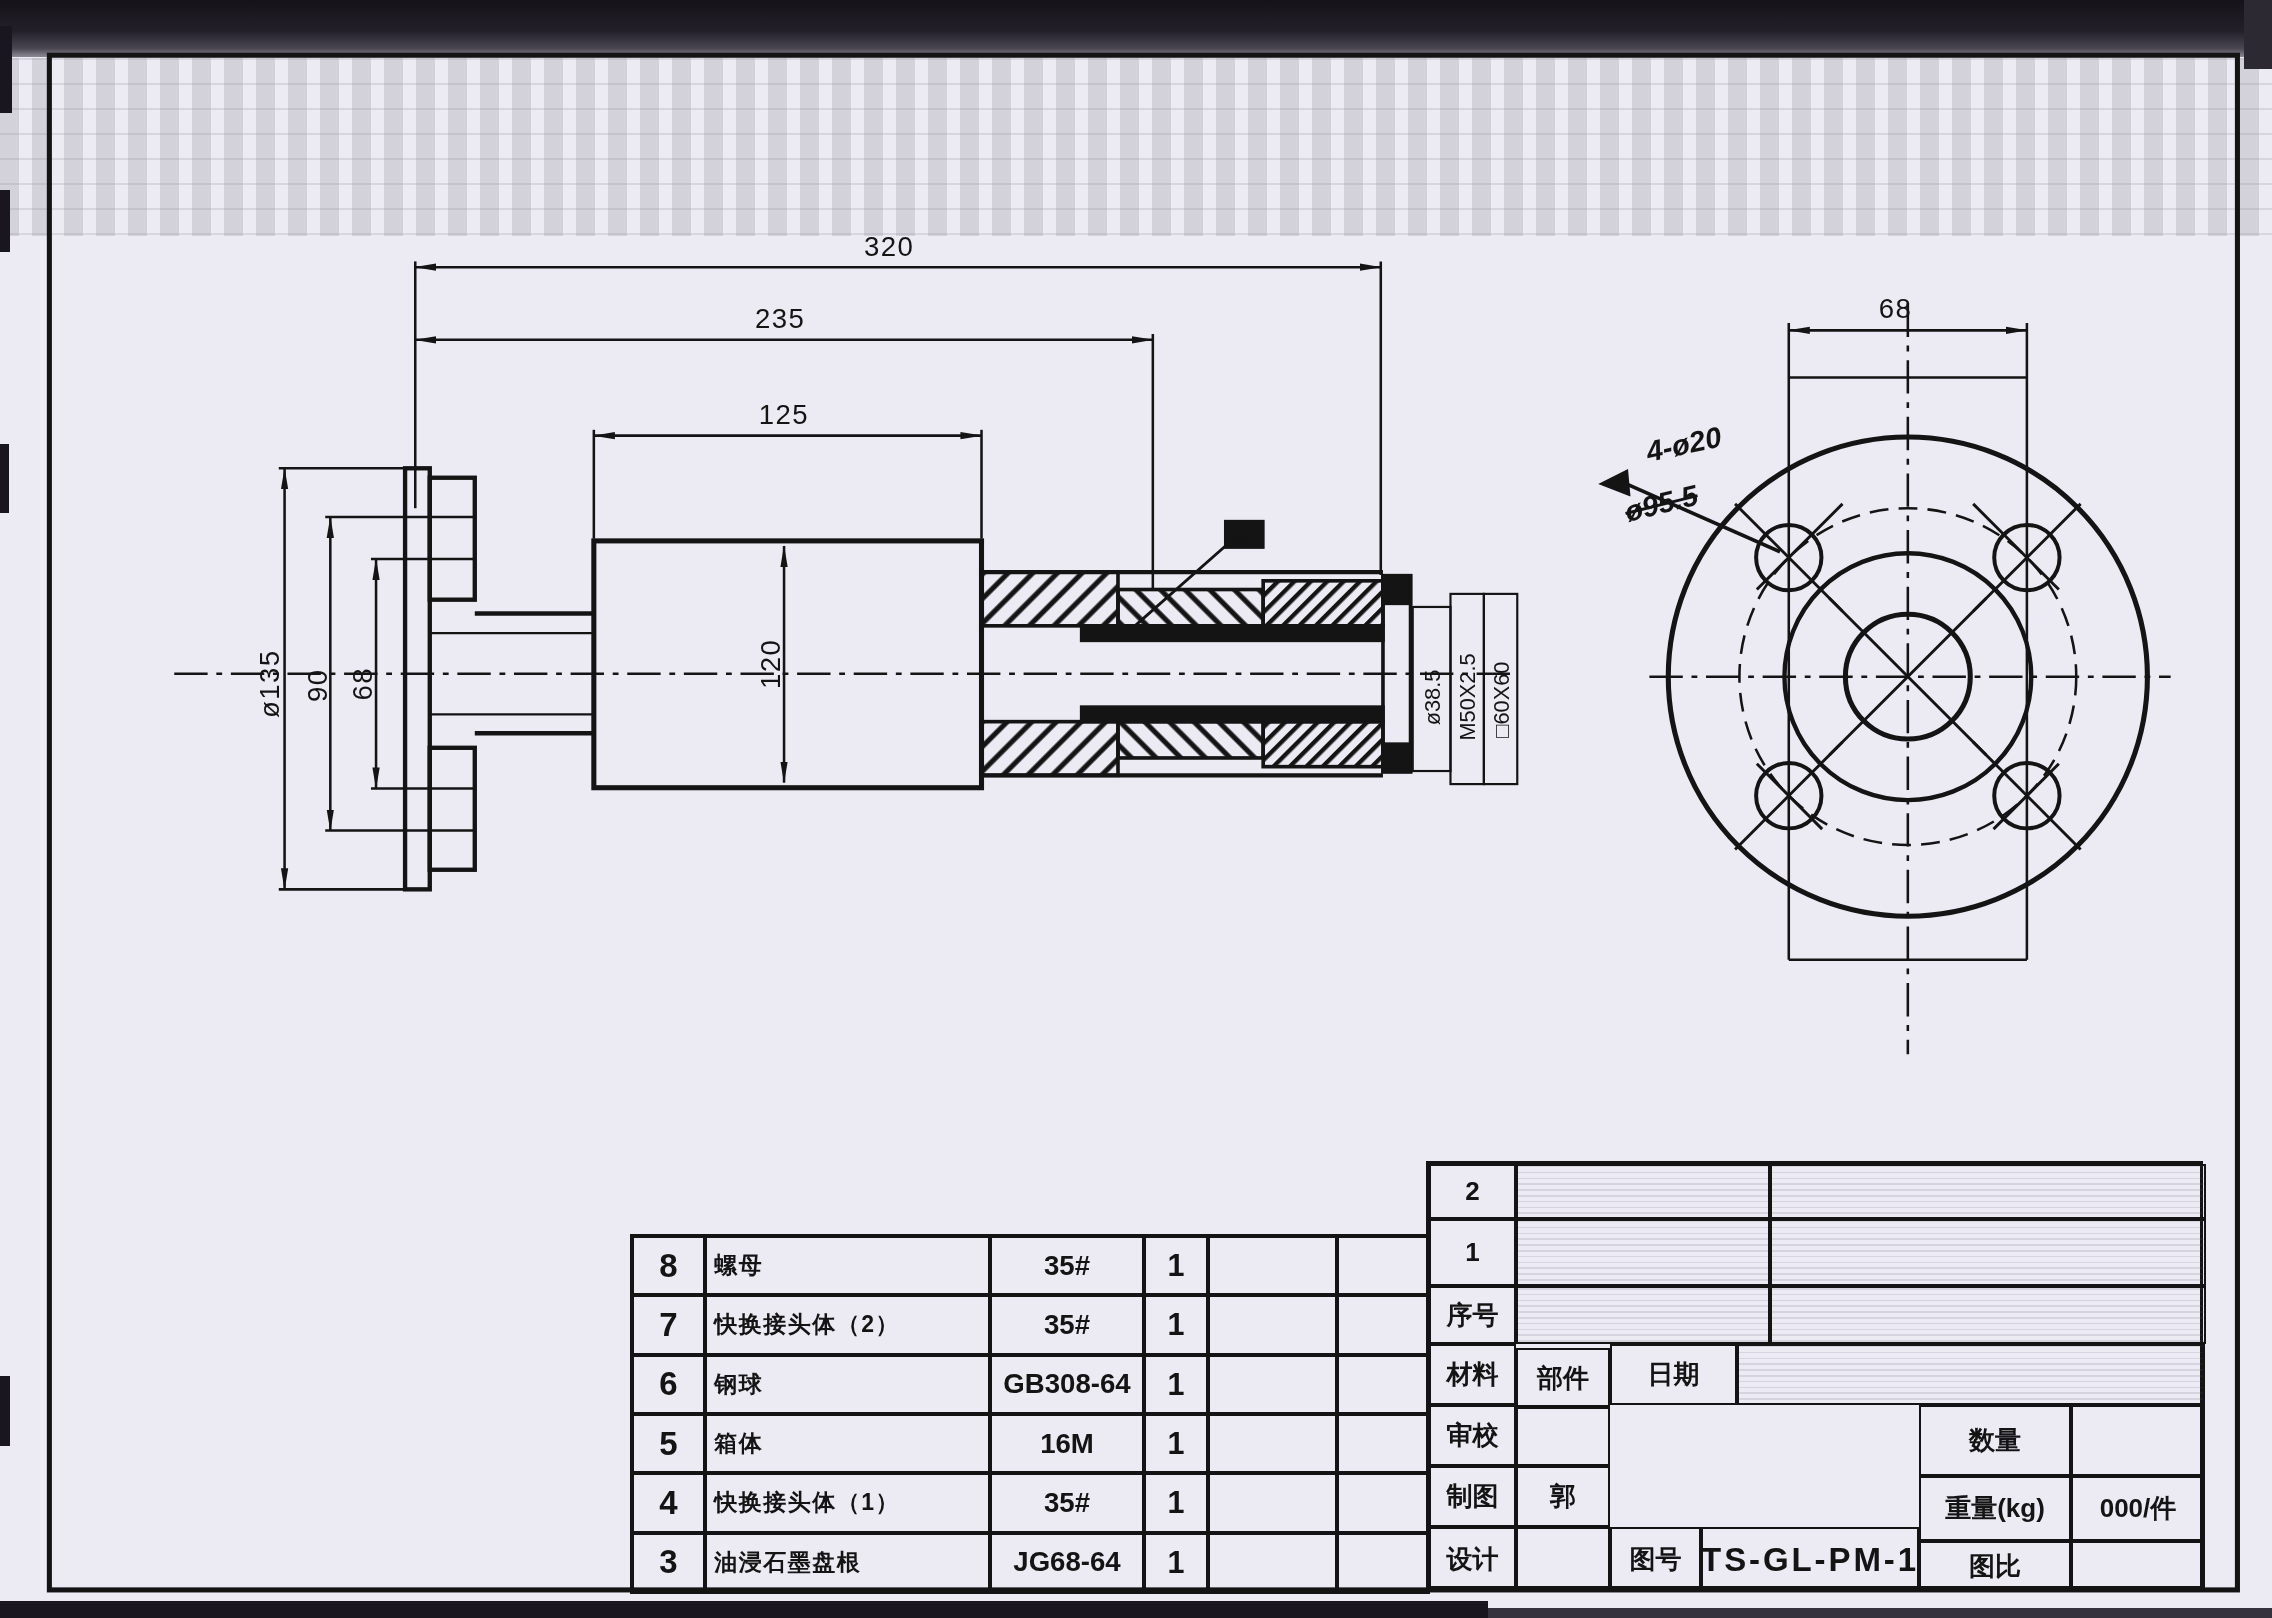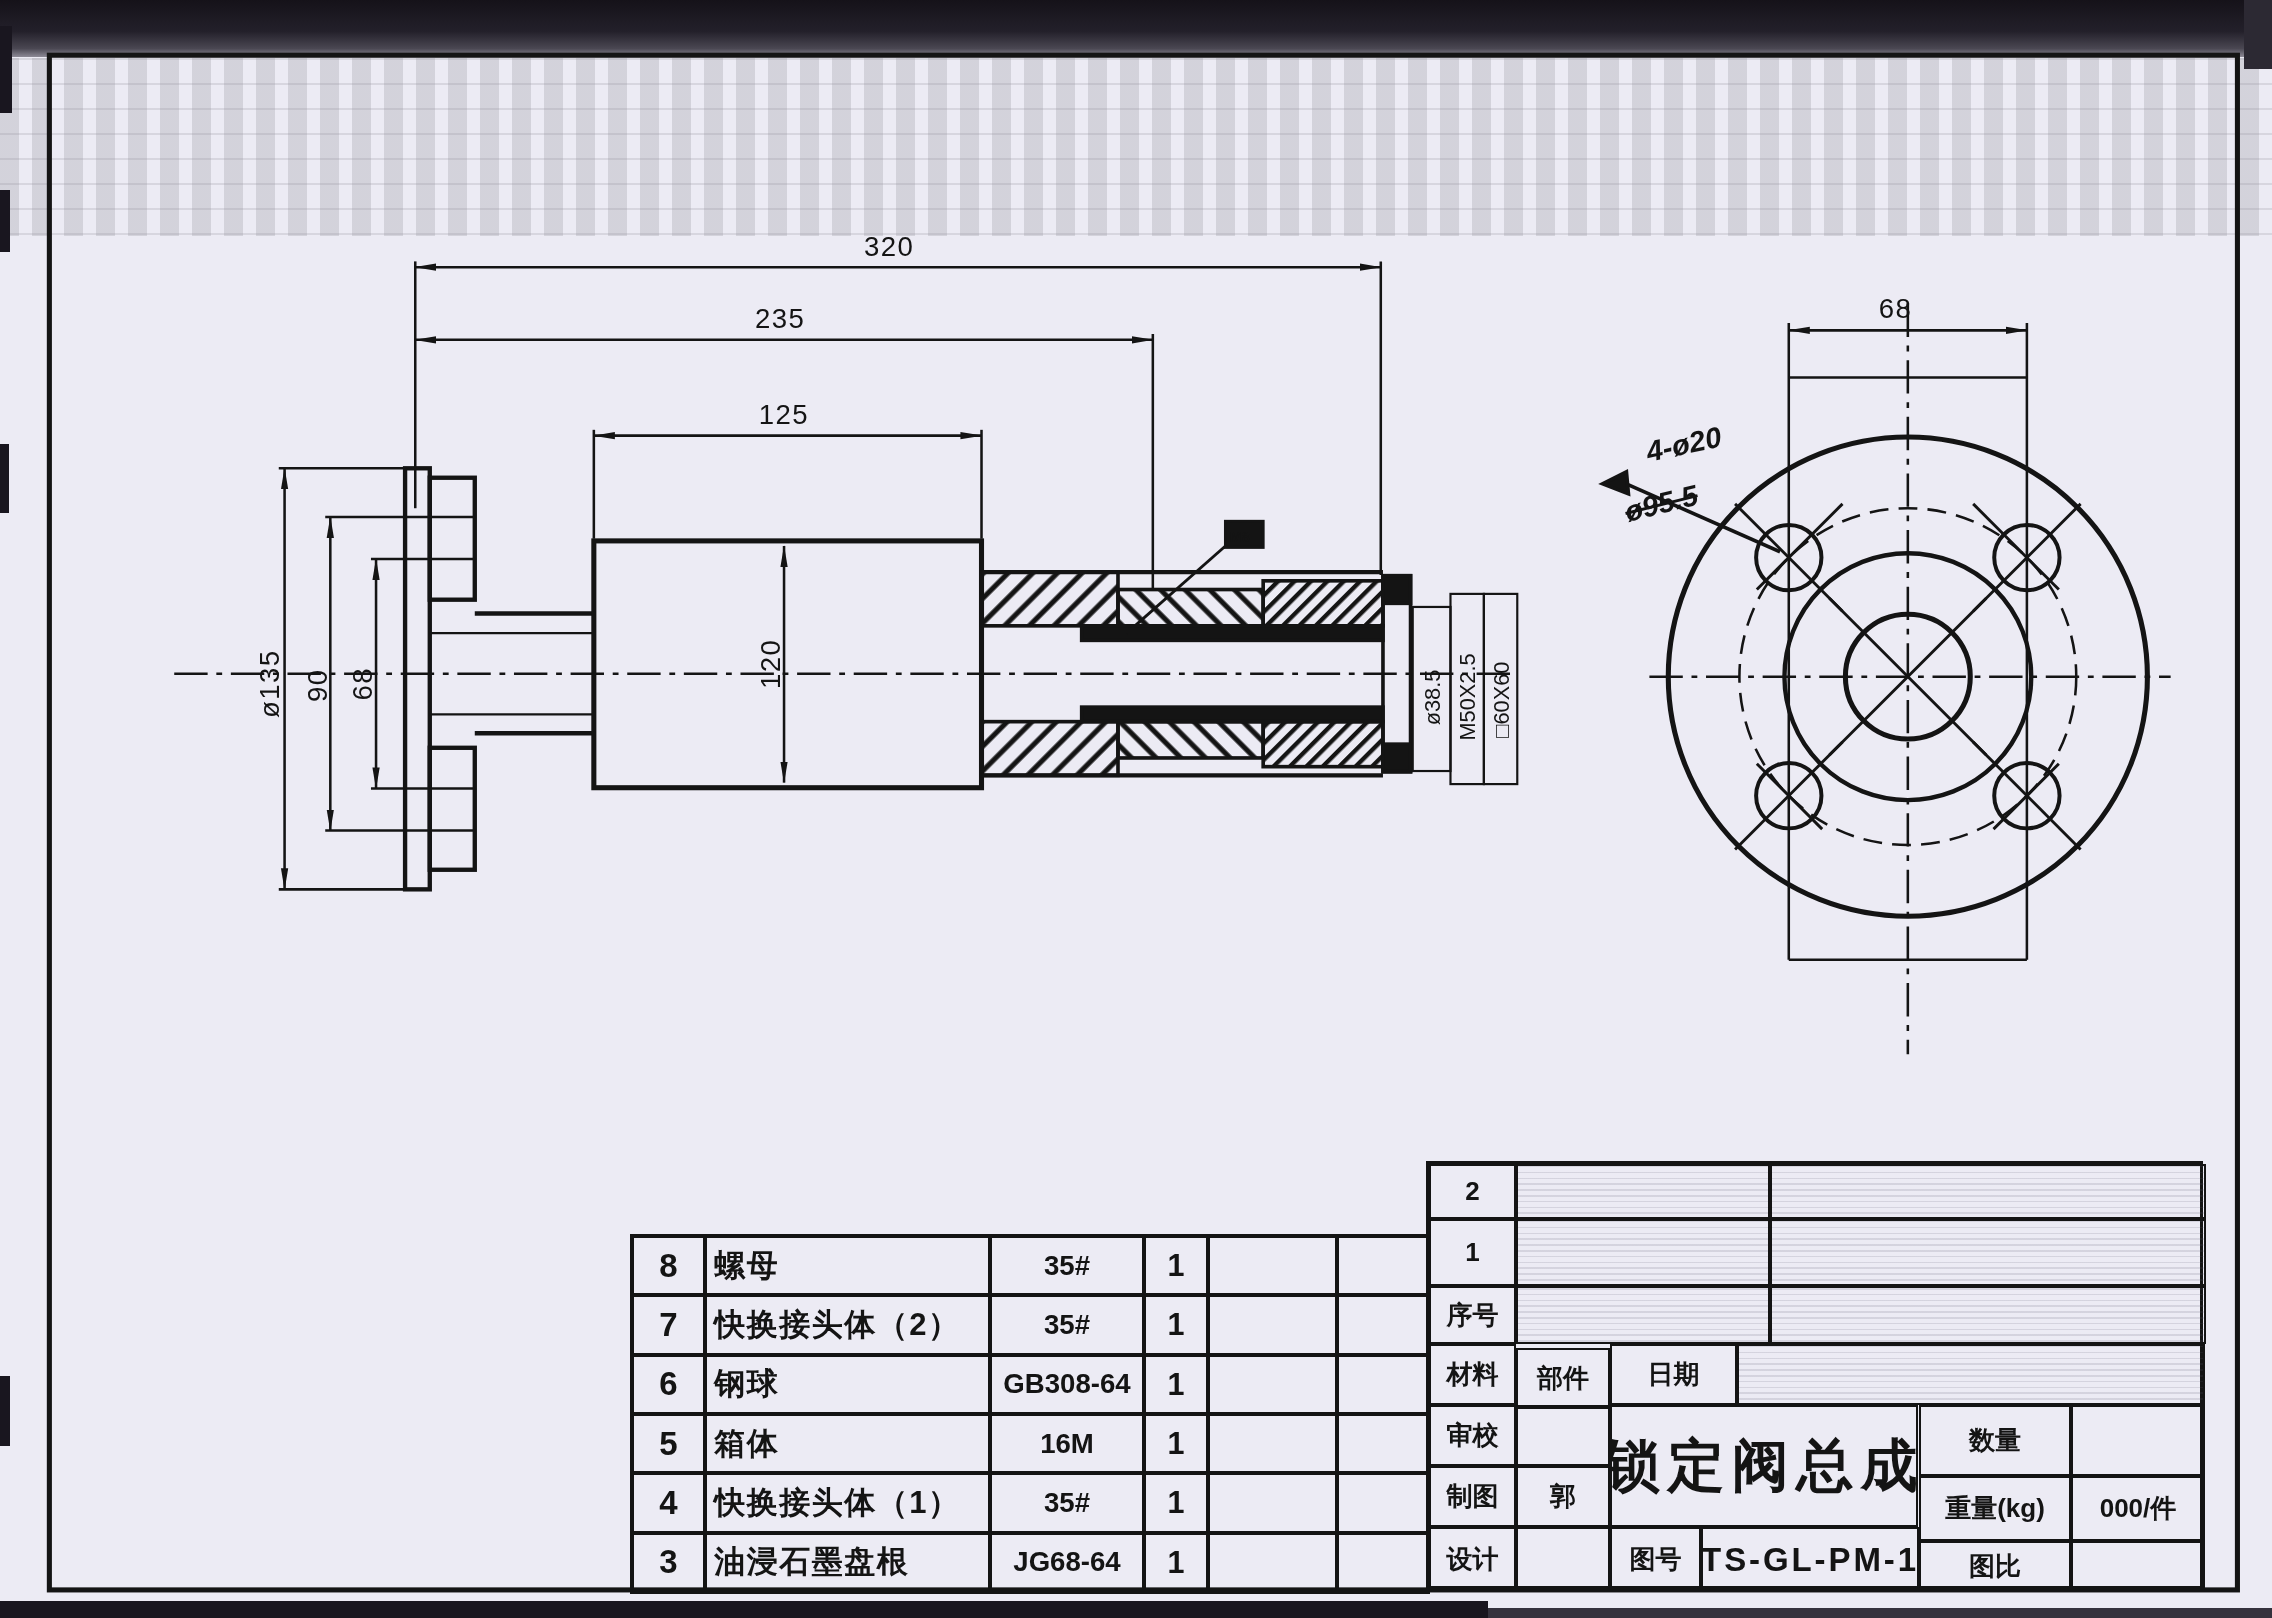--- a/index.html
+++ b/index.html
@@ -32,21 +32,21 @@
   .handtxt{font-size:40px;font-style:italic;font-weight:bold;}
 
   
   .ptable{position:absolute;left:630px;top:1234px;width:796px;height:356px;
     display:grid;grid-template-columns:73px 285px 154px 64px 129px 92px;
     grid-template-rows:repeat(6,1fr);
     border:2.9px solid #141414;background:transparent;}
   .ptable .cell{border:2.2px solid #141414;display:flex;align-items:center;
     padding:0 7.3px;box-sizing:border-box;overflow:hidden;white-space:nowrap;}
   .ptable .c-no{justify-content:center;font-size:33px;font-weight:bold;}
-  .ptable .c-name{font-size:31px;font-weight:bold;letter-spacing:1.5px;}
+  .ptable .c-name{font-size:23px;font-weight:bold;letter-spacing:1.5px;}
   .ptable .c-spec{justify-content:center;font-size:27.6px;font-weight:bold;}
   .ptable .c-qty{justify-content:center;font-size:30.5px;font-weight:bold;}
 
   
   .tblock{position:absolute;left:1426px;top:1161px;width:777px;height:428px;
     border:3.6px solid #141414;box-sizing:border-box;}
   .tblock .tcell{position:absolute;border:2.2px solid #141414;box-sizing:border-box;
     display:flex;align-items:center;justify-content:center;
     font-size:26px;font-weight:bold;white-space:nowrap;overflow:hidden;}
   .tblock .striped{background:repeating-linear-gradient(to bottom,
@@ -306,21 +306,20 @@
   <div class="tcell" style="left:181px;top:180px;width:127px;height:61px;text-align:center;">日期</div>
   <div class="tcell striped" style="left:308px;top:180px;width:468px;height:61px;"></div>
 
   <div class="tcell" style="left:0;top:241px;width:87px;height:61px;">审校</div>
   <div class="tcell" style="left:87px;top:241px;width:94px;height:61px;"></div>
   <div class="tcell" style="left:0;top:302px;width:87px;height:61px;">制图</div>
   <div class="tcell" style="left:87px;top:302px;width:94px;height:61px;">郭</div>
   <div class="tcell" style="left:0;top:363px;width:87px;height:65px;">设计</div>
   <div class="tcell" style="left:87px;top:363px;width:94px;height:65px;"></div>
 
-  <div class="tcell tb-title" style="left:181px;top:241px;width:308px;height:122px;">锁定阀总成</div>
 
   <div class="tcell" style="left:181px;top:363px;width:91px;height:65px;">图号</div>
   <div class="tcell tb-dno" style="left:272px;top:363px;width:218px;height:65px;">TS-GL-PM-1</div>
 
   <div class="tcell" style="left:490px;top:241px;width:152px;height:71px;">数量</div>
   <div class="tcell" style="left:642px;top:241px;width:134px;height:71px;"></div>
   <div class="tcell" style="left:490px;top:312px;width:152px;height:65px;">重量(kg)</div>
   <div class="tcell" style="left:642px;top:312px;width:134px;height:65px;">000/件</div>
   <div class="tcell" style="left:490px;top:377px;width:152px;height:51px;">图比</div>
   <div class="tcell" style="left:642px;top:377px;width:134px;height:51px;"></div>

